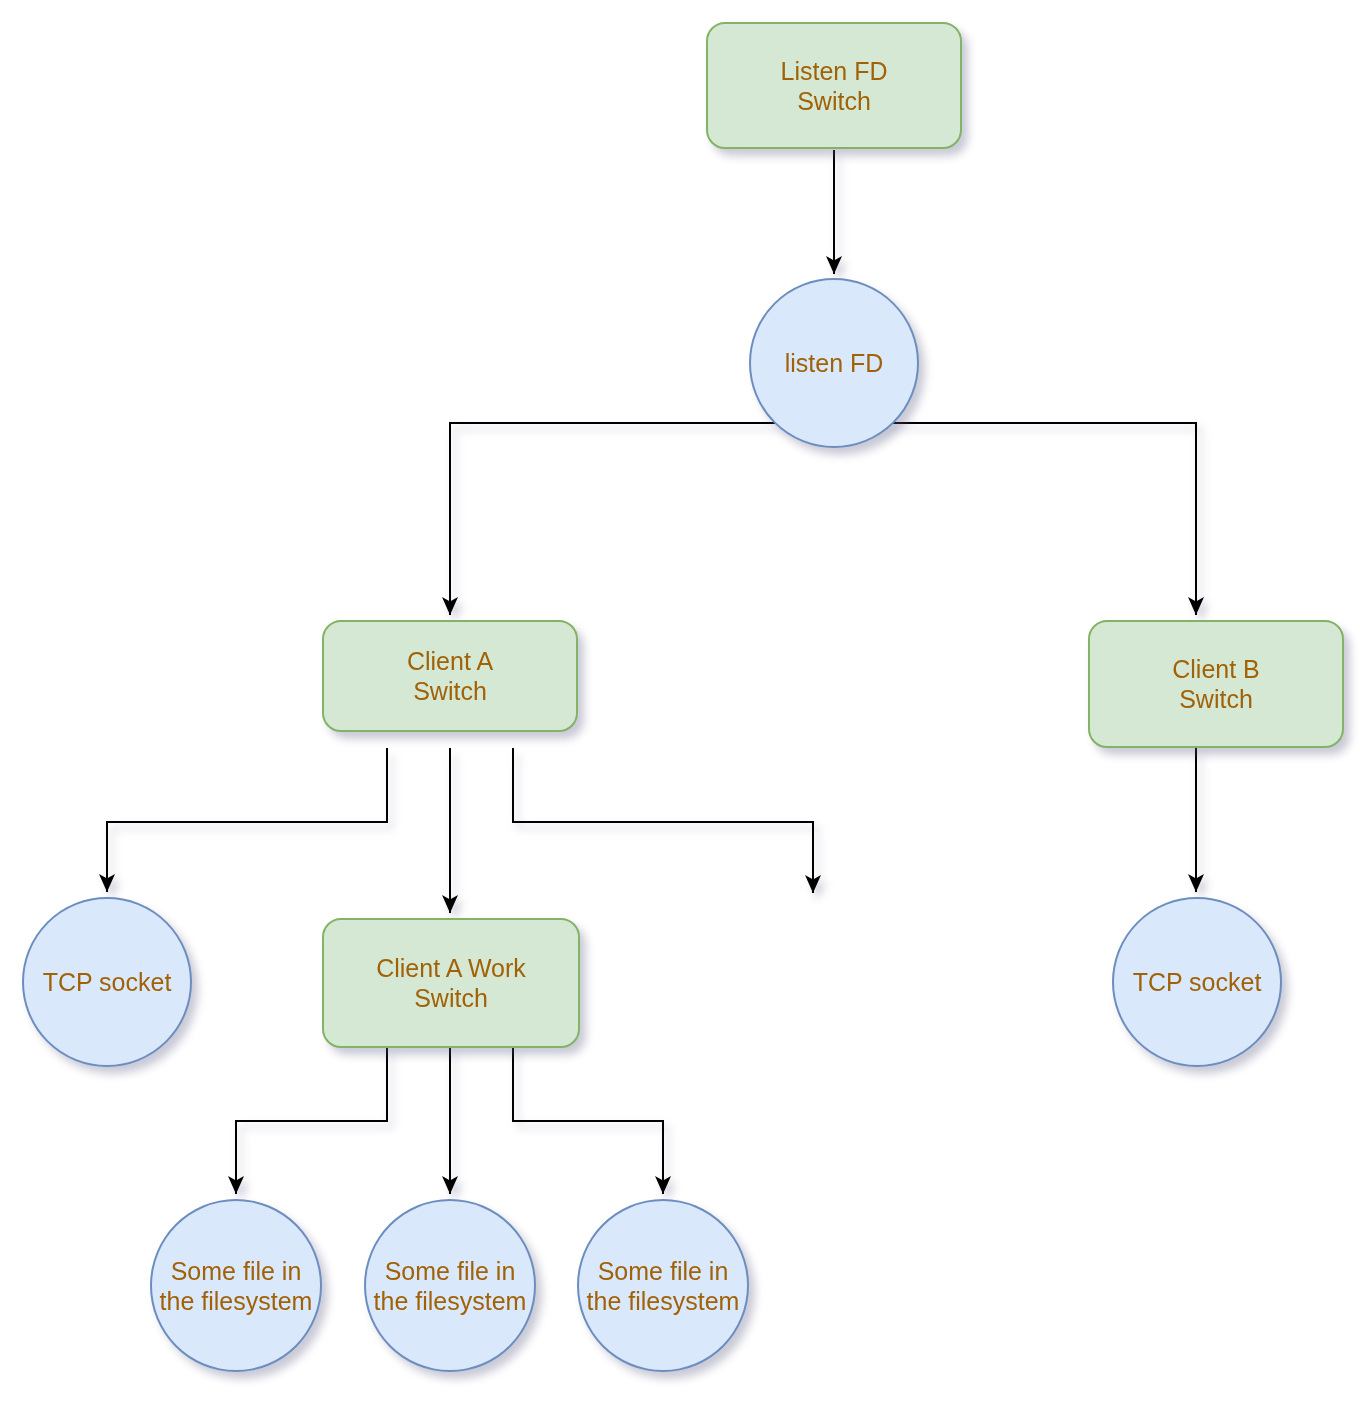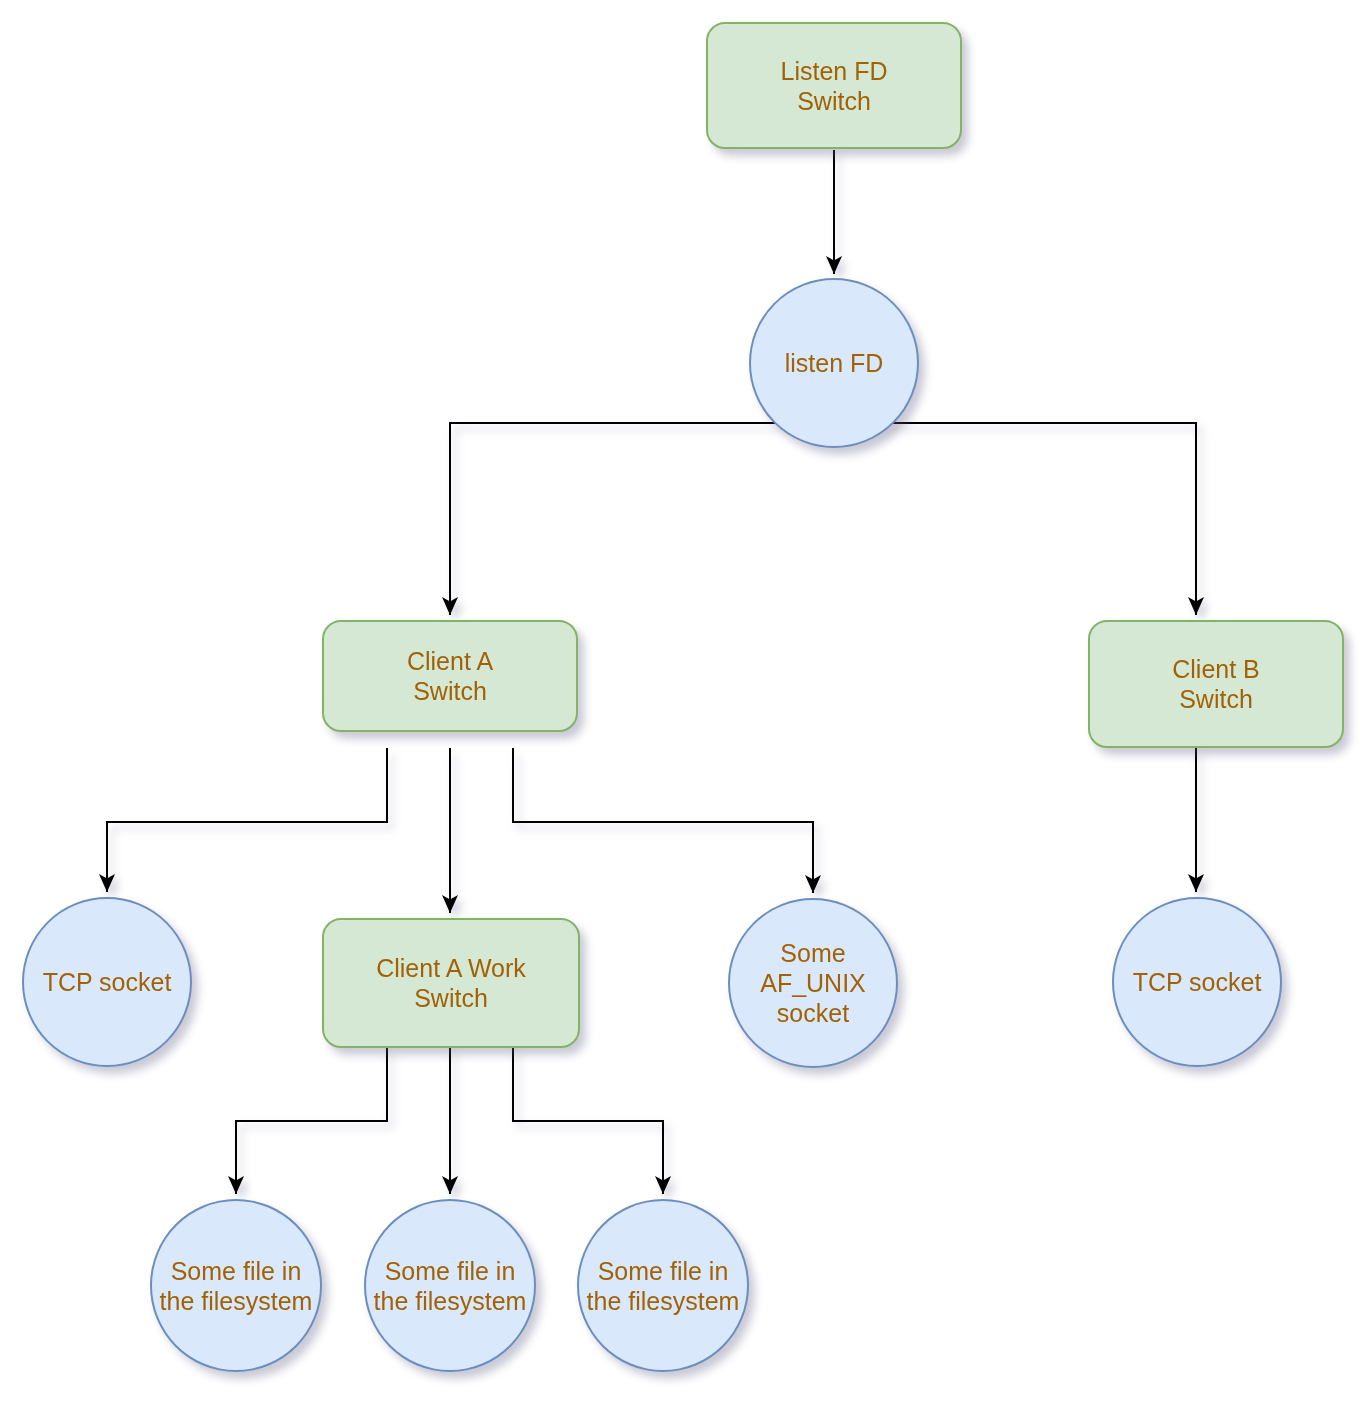--- a/index.html
+++ b/index.html
@@ -95,25 +95,20 @@
 
   <div class="node node-socket" style="left:22px; top:897px; width:170px; height:170px;">
     <span>TCP socket</span>
   </div>
 
   <div class="node node-switch" style="left:322px; top:918px; width:258px; height:130px;">
     <span>Client A Work
 Switch</span>
   </div>
 
-  <div class="node node-socket" style="left:728px; top:898px; width:170px; height:170px;">
-    <span>Some
-AF_UNIX
-socket</span>
-  </div>
 
   <div class="node node-socket" style="left:1112px; top:897px; width:170px; height:170px;">
     <span>TCP socket</span>
   </div>
 
   <div class="node node-socket" style="left:150px; top:1199px; width:172px; height:173px;">
     <span>Some file in
 the filesystem</span>
   </div>
 

